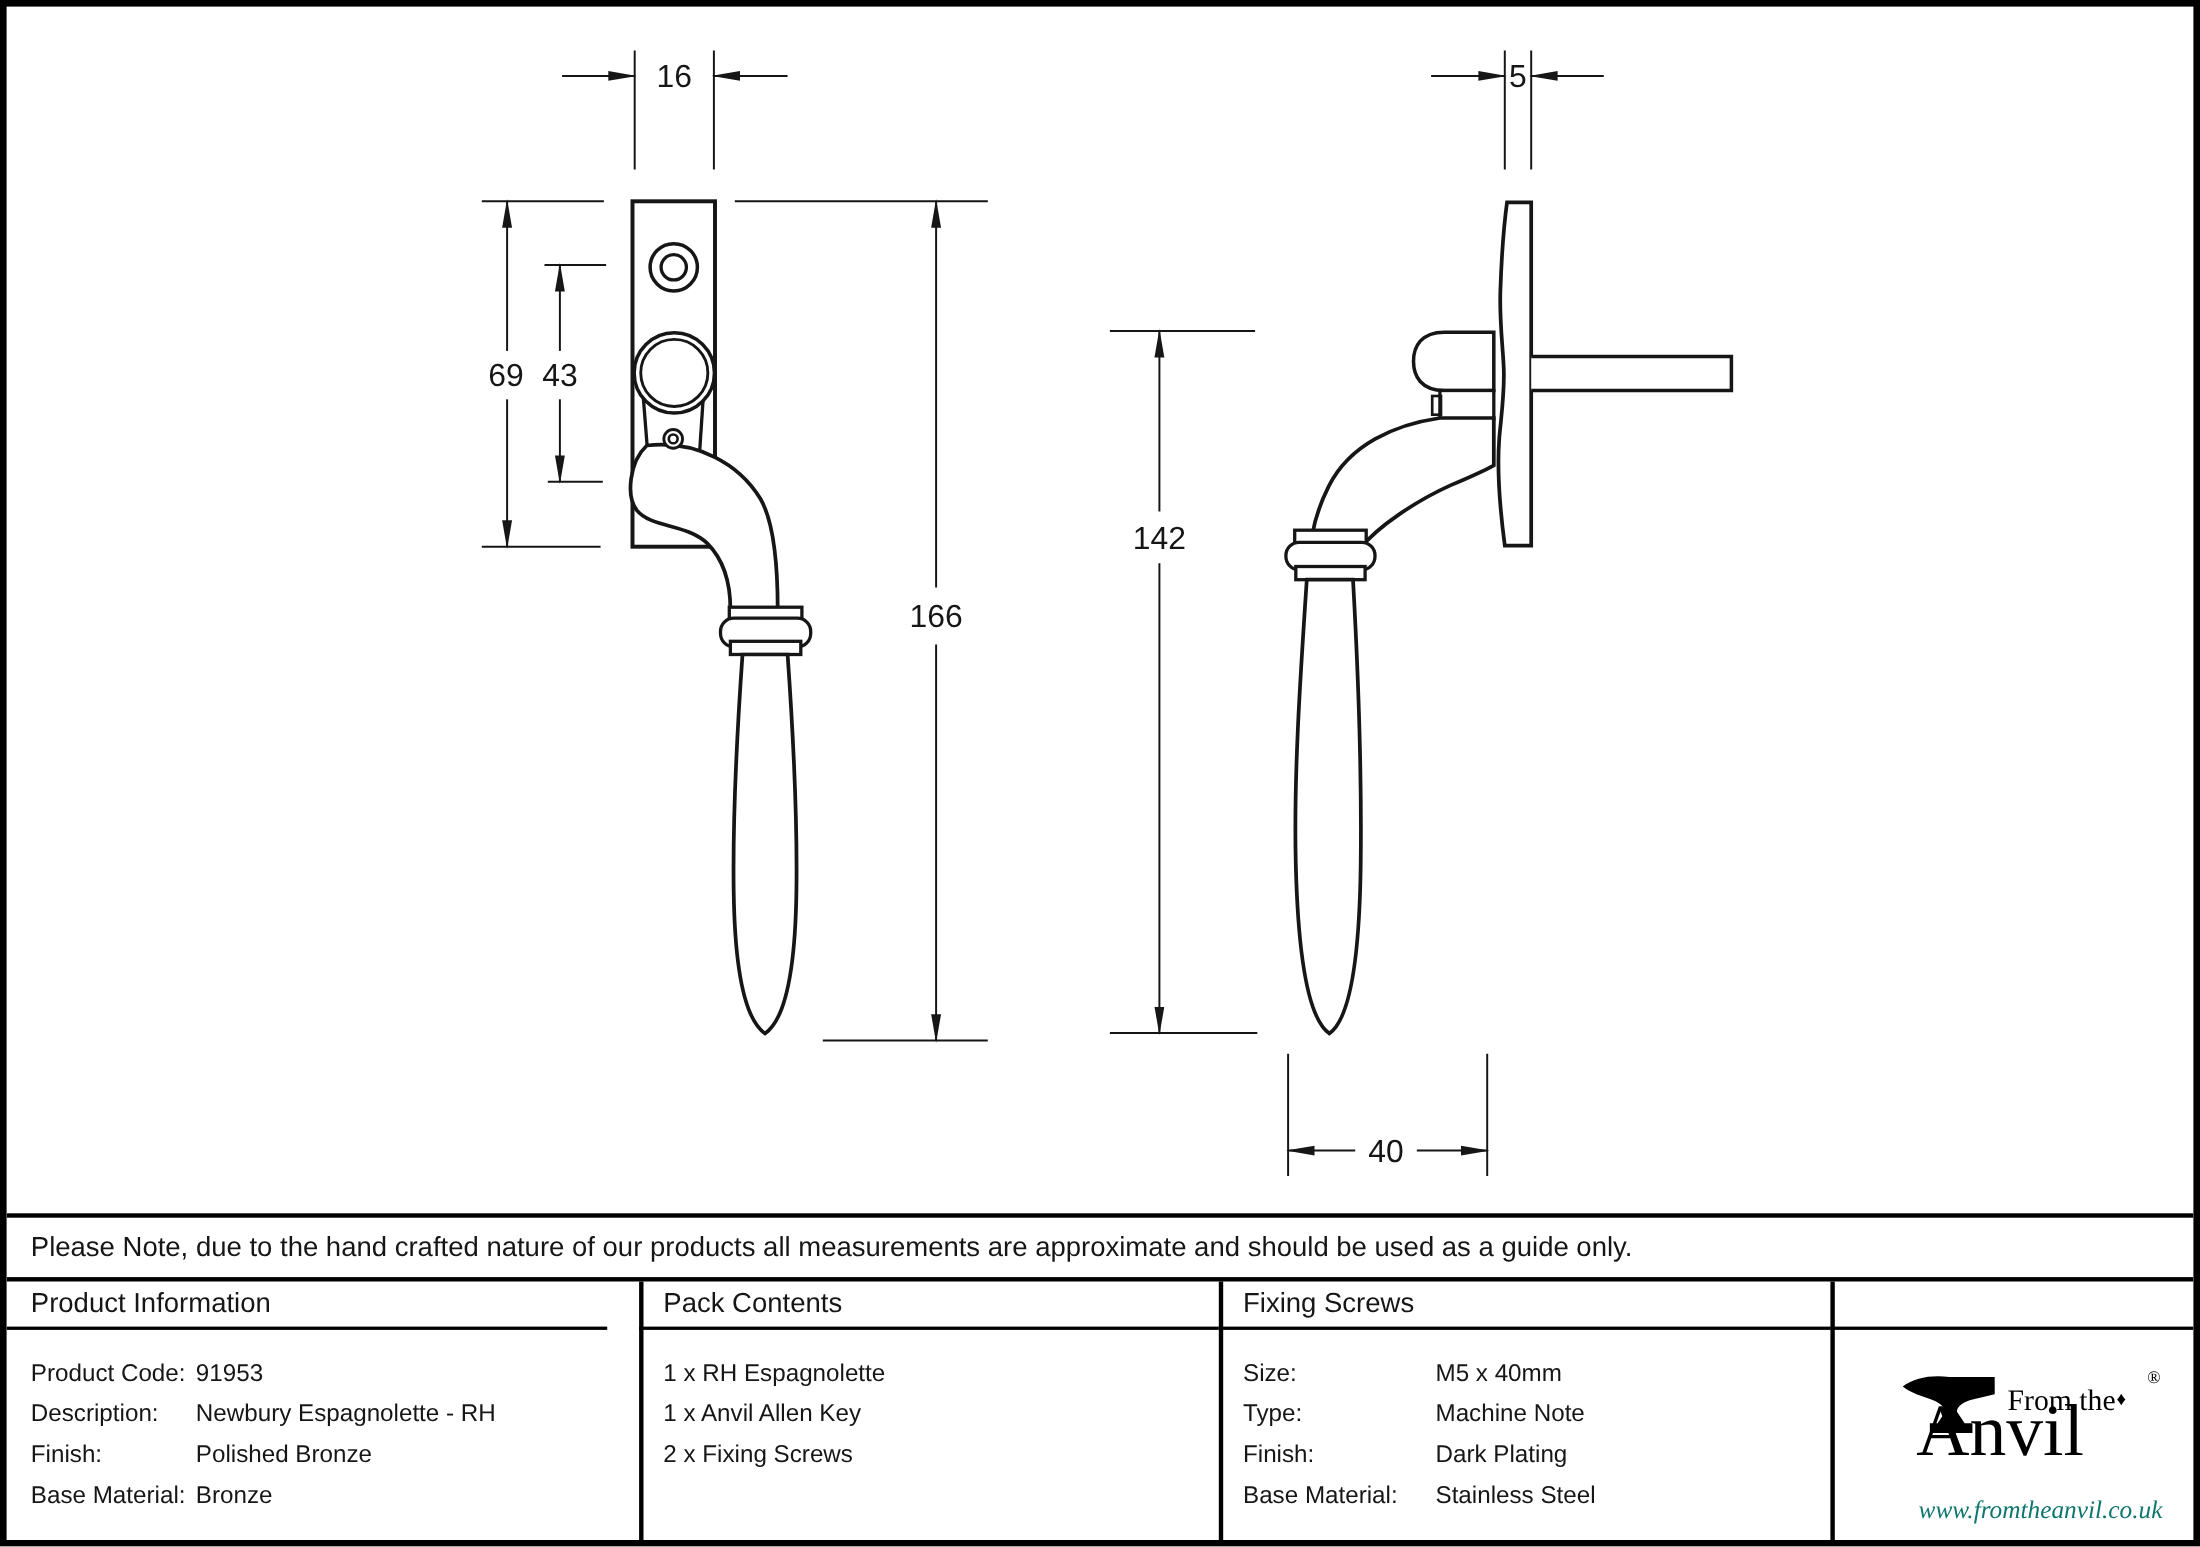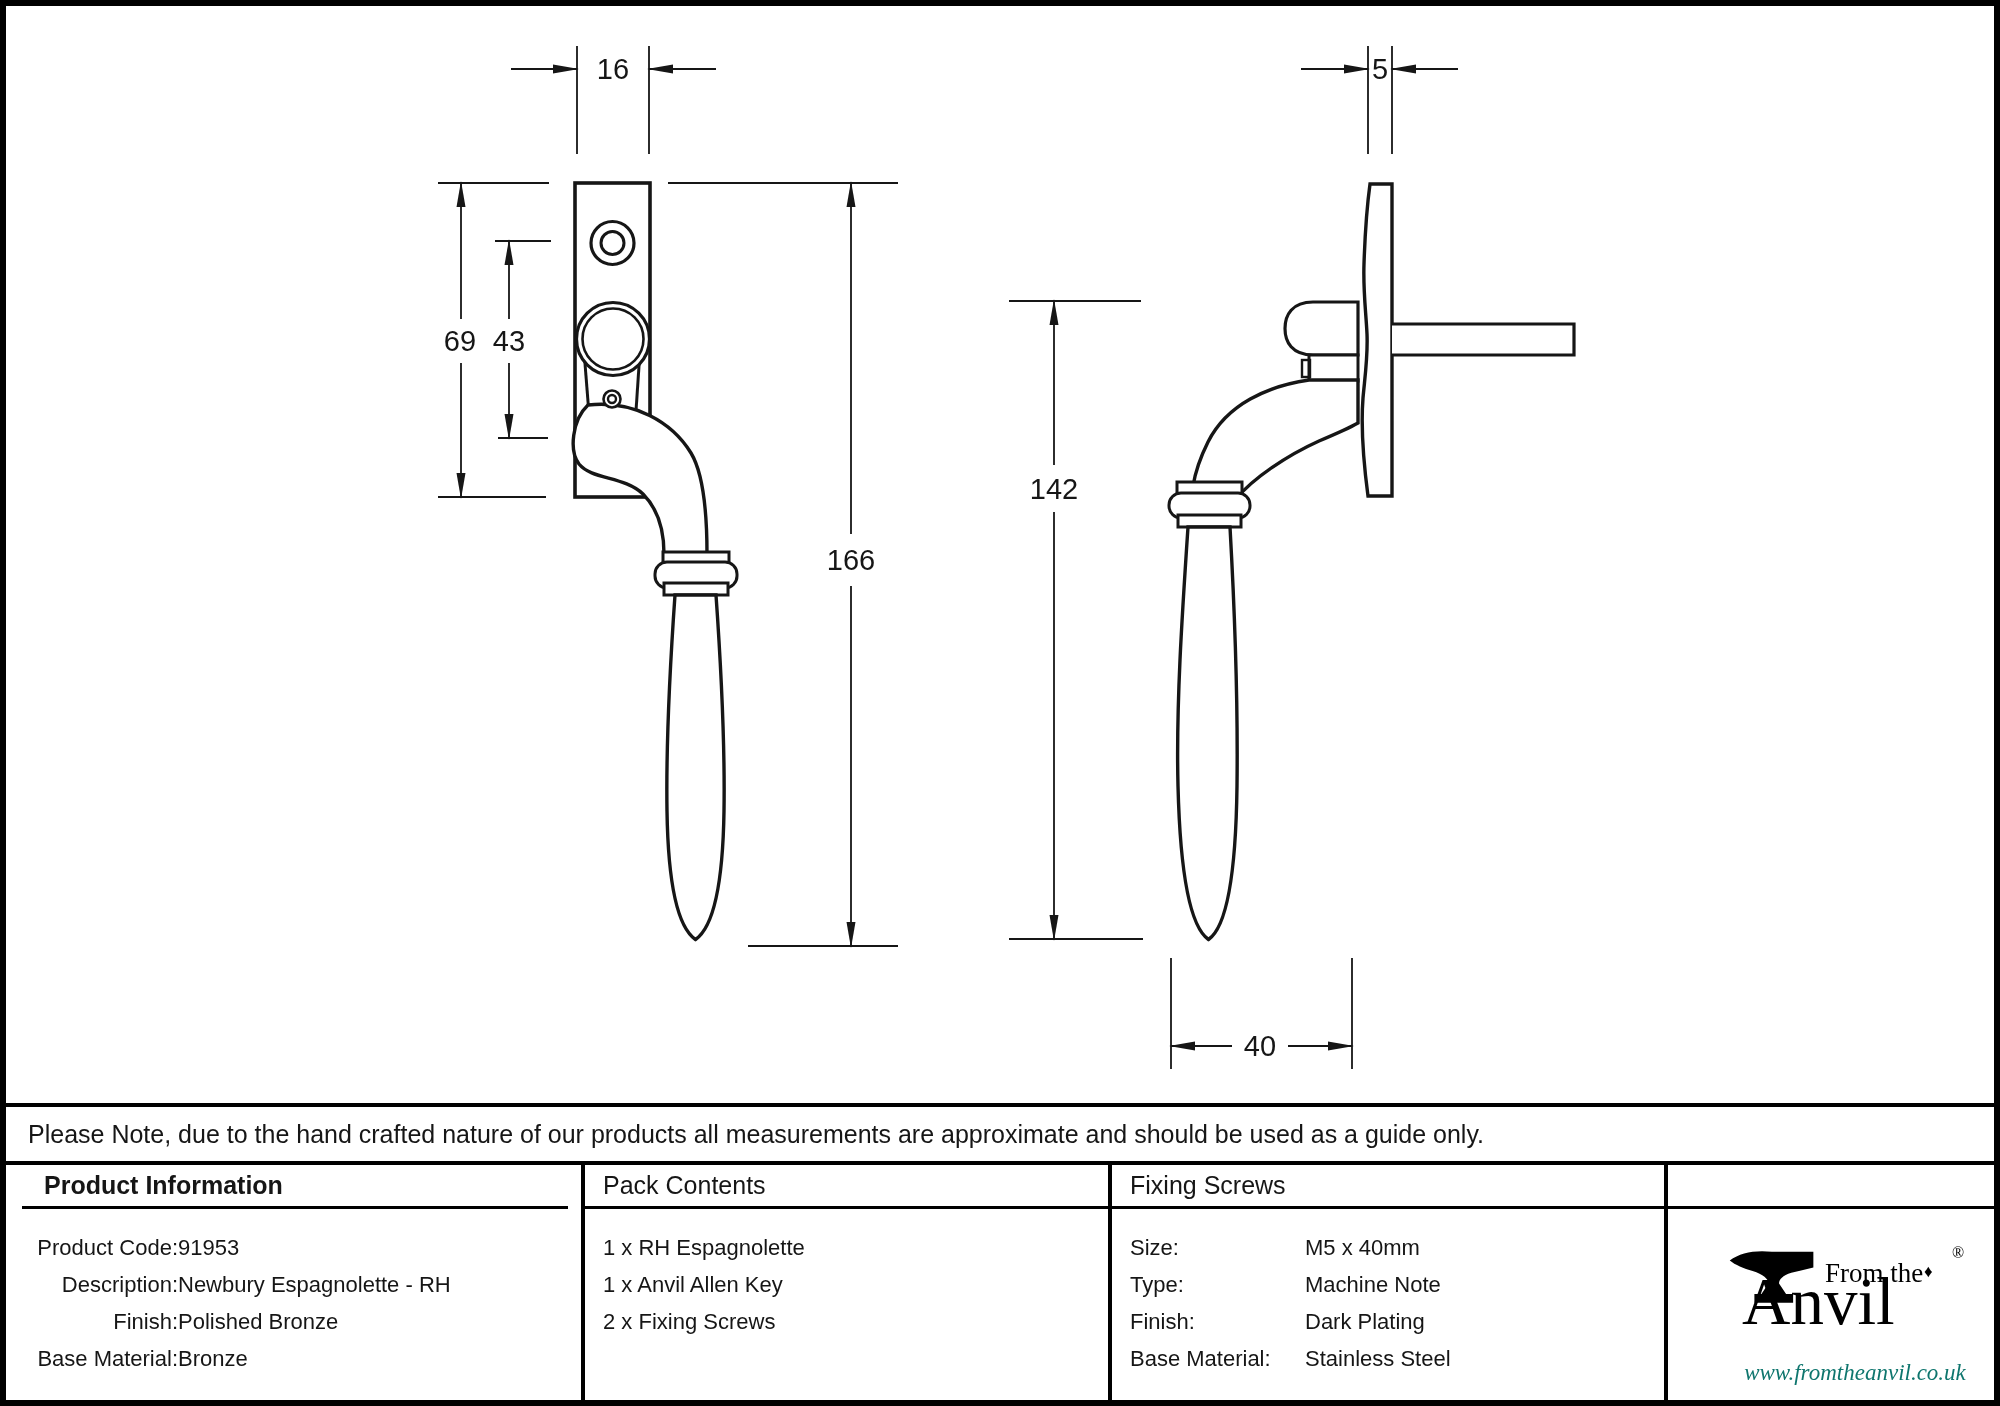--- a/index.html
+++ b/index.html
@@ -22,21 +22,21 @@
     position:absolute;top:1159px;height:44px;box-sizing:border-box;
     display:flex;align-items:center;padding-left:22px;font-size:25px;
     border-bottom:3px solid #000;
   }
   .tbl-cell{
     position:absolute;top:1203px;bottom:0;box-sizing:border-box;
     padding:20px 0 0 22px;font-size:22px;
   }
   .v-div{position:absolute;top:1159px;bottom:0;width:4px;background:#000;}
   .kv-row{display:flex;height:37px;align-items:center;}
-  .kv-label{width:150px;flex:0 0 auto;text-align:right;}
+  .kv-label{width:150px;flex:0 0 auto;}
   .kv-label-wide{width:175px;flex:0 0 auto;}
   .pc-item{height:37px;display:flex;align-items:center;}
   
   .logo{position:absolute;left:1722px;top:1238px;width:250px;height:150px;}
   .logo-fromthe{
     position:absolute;left:97px;top:14px;
     font-family:"Liberation Serif",serif;font-size:27px;color:#000;text-align:right;
   }
   .logo-diamond{position:absolute;left:196px;top:18px;font-size:17px;color:#000;}
   .logo-reg{position:absolute;left:224px;top:0px;font-size:16px;font-family:"Liberation Serif",serif;color:#000;}
@@ -171,21 +171,21 @@
       <text class="dim-text" x="1374" y="73" text-anchor="middle" stroke="none" fill="#161616">5</text>
       <text class="dim-text" x="1048" y="493" text-anchor="middle" stroke="none" fill="#161616">142</text>
       <text class="dim-text" x="1254" y="1050" text-anchor="middle" stroke="none" fill="#161616">40</text>
     </g>
   </svg>
 
   <div class="note-row">
     <span>Please Note, due to the hand crafted nature of our products all measurements are approximate and should be used as a guide only.</span>
   </div>
 
-  <div class="tbl-header" style="left:16px;width:546px;font-weight:bold;">
+  <div class="tbl-header" style="left:0;width:546px;">
     <span>Product Information</span>
   </div>
   <div class="tbl-header" style="left:575px;width:527px;">
     <span>Pack Contents</span>
   </div>
   <div class="tbl-header" style="left:1102px;width:556px;">
     <span>Fixing Screws</span>
   </div>
   <div class="tbl-header" style="left:1658px;width:330px;"></div>
 

